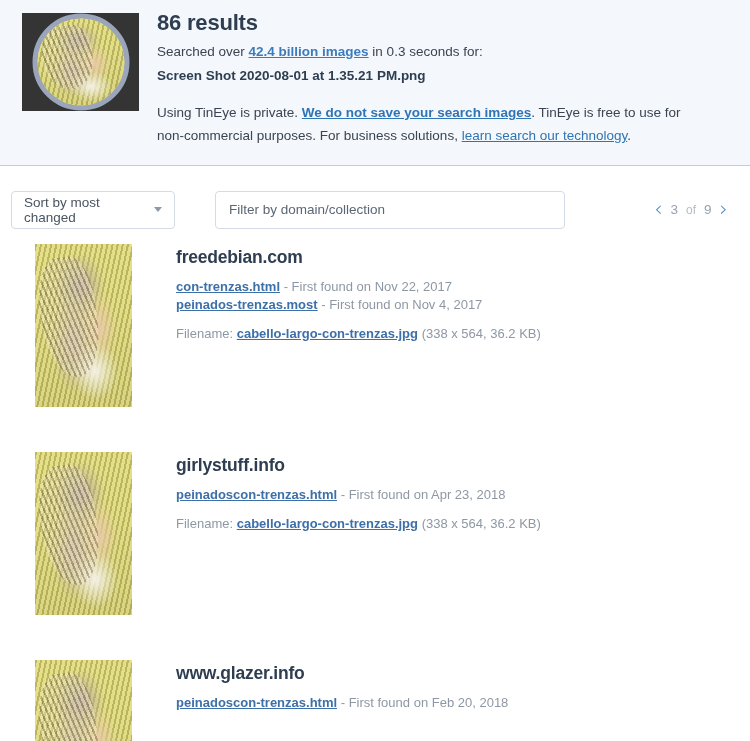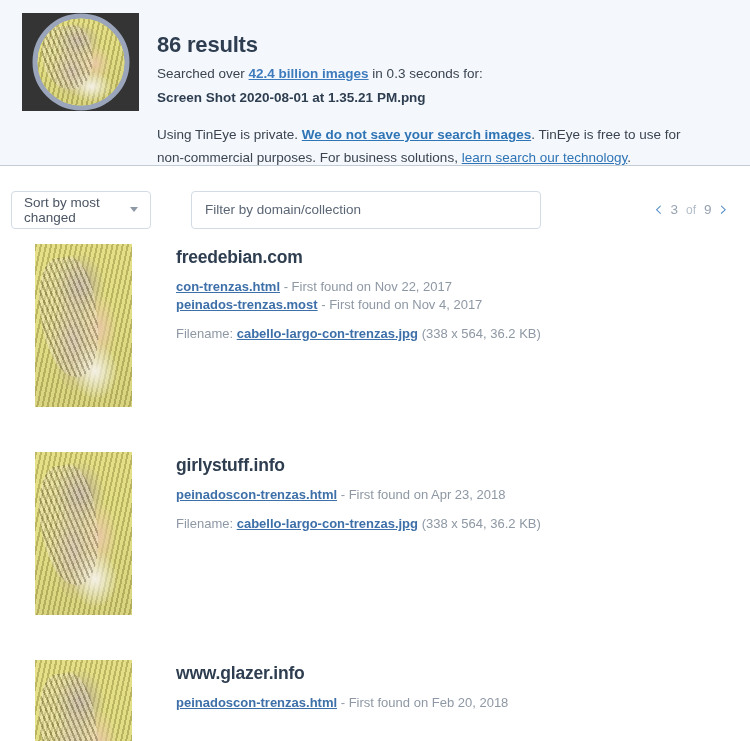--- a/index.html
+++ b/index.html
@@ -53,41 +53,41 @@
     content: "";
     position: absolute; left: 6%; top: 8%;
     width: 58%; height: 74%;
     background:
       repeating-linear-gradient(75deg, rgba(90,76,58,.40) 0 2px, rgba(245,236,214,.45) 2px 5px);
     border-radius: 45% 40% 50% 55%;
     transform: rotate(-8deg);
     opacity: .85;
   }
 
-  .head-text { padding-left: 18px; padding-top: 2px; margin-top: 22px; }
+  .head-text { padding-left: 18px; padding-top: 2px; }
   .results-title {
     font-size: 22px; font-weight: bold;
     color: #2e3e50; margin: 0 0 8px 0;
     letter-spacing: -.2px;
   }
   .searched-line { font-size: 13.5px; color: #3b4450; margin-bottom: 9px; }
   .searched-line .lnk { color: #3d7bbd; font-weight: bold; }
   .file-line { font-size: 13.5px; font-weight: bold; color: #2e3e50; margin-bottom: 18px; }
   .privacy { font-size: 13.5px; color: #3b4450; line-height: 1.72; max-width: 545px; }
   .privacy .strong-lnk { color: #2f74b5; font-weight: bold; }
   .privacy .lnk { color: #2f74b5; }
 
   
   .controls {
     display: flex; align-items: center;
     padding: 17px 14px 0 11px;
     height: 70px;
   }
   .sort-select {
-    width: 140px; height: 38px;
+    width: 164px; height: 38px;
     border: 1px solid #d3dbe4; border-radius: 4px;
     background: #fff;
     display: flex; align-items: center; justify-content: space-between;
     padding: 0 12px 0 12px;
     font-size: 13.5px; color: #4a5462;
     cursor: pointer;
   }
   .caret {
     width: 0; height: 0;
     border-left: 4.5px solid transparent;

